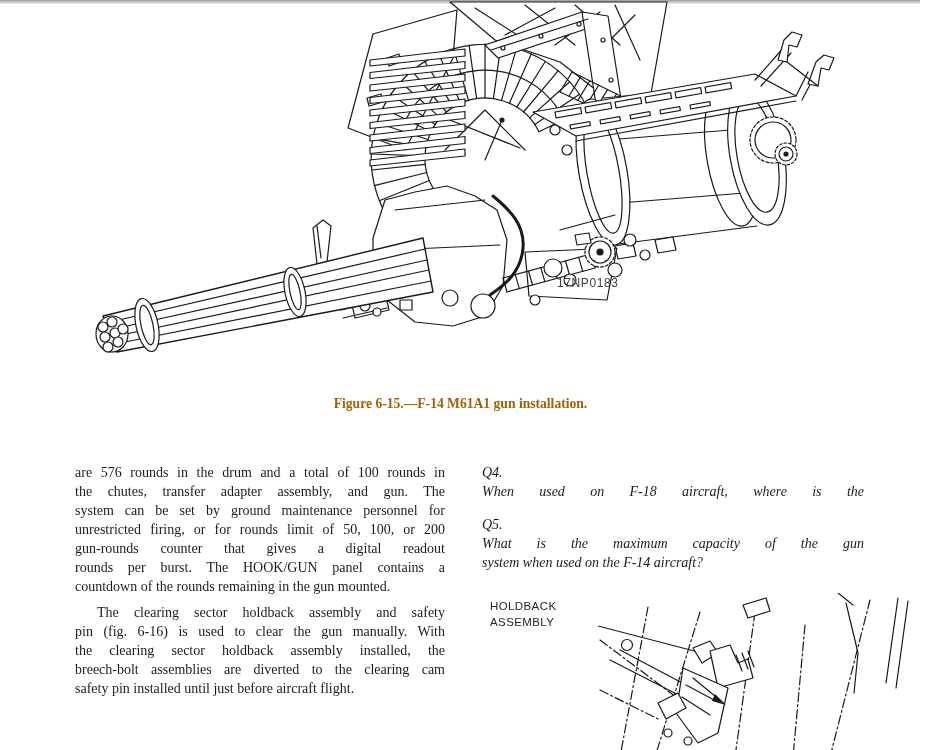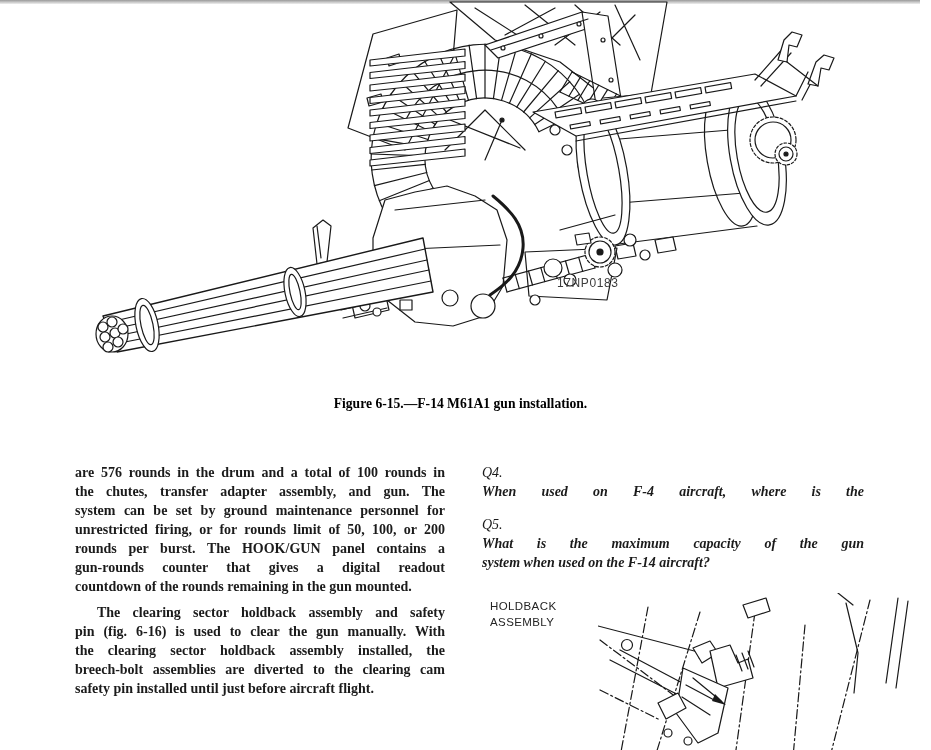--- a/index.html
+++ b/index.html
@@ -6,24 +6,24 @@
   .page{position:relative;width:920px;height:750px;background:#ffffff;overflow:hidden;
         font-family:"Liberation Serif",serif;color:#1b1b1b;}
   .top-strip{position:absolute;left:0;top:0;width:931px;height:4px;
              background:linear-gradient(#9a9a9a,#efefef);}
   .right-bar{position:absolute;left:921px;top:0;width:10px;height:750px;background:#58595b;}
   .fig-main{position:absolute;left:55px;top:0;width:865px;height:360px;}
   .fig-bottom{position:absolute;left:598px;top:593px;width:323px;height:157px;}
   .photo-id{position:absolute;left:557px;top:276px;font-family:"Liberation Sans",sans-serif;
             font-size:12px;letter-spacing:.6px;color:#3d3d3d;}
   .caption{position:absolute;left:0;top:396px;width:921px;text-align:center;
-           font-weight:bold;font-size:13.6px;color:#000000;}
+           font-weight:bold;font-size:13.6px;color:#a16207;}
   .col-left{position:absolute;left:75px;top:463px;width:370px;font-size:14px;}
   .col-right{position:absolute;left:482px;top:463px;width:382px;font-size:14px;font-style:italic;}
-  .jline{height:19px;line-height:19px;overflow:hidden;text-align:justify;text-align-last:justify;font-weight:bold;}
+  .jline{height:19px;line-height:19px;overflow:hidden;text-align:justify;text-align-last:justify;}
   .jline.last{text-align-last:left;}
   .jline.indent{padding-left:22px;}
   .para2{margin-top:7px;}
   .qrow{display:flex;margin-bottom:14px;flex-direction:column;}
   .qlabel{flex:none;width:60px;line-height:19px;}
   .qtext{flex:1;}
   .callout{position:absolute;left:490px;top:599px;font-family:"Liberation Sans",sans-serif;
            font-size:11.5px;line-height:15.5px;letter-spacing:.4px;color:#242424;}
   svg path, svg line, svg circle, svg ellipse, svg polygon, svg rect{vector-effect:none;}
 </style>
@@ -185,38 +185,38 @@
   <div class="photo-id">17NP0183</div>
 
   <div class="caption">Figure 6-15.—F-14 M61A1 gun installation.</div>
 
   <div class="col-left">
     <div class="para">
       <div class="jline">are 576 rounds in the drum and a total of 100 rounds in</div>
       <div class="jline">the chutes, transfer adapter assembly, and gun. The</div>
       <div class="jline">system can be set by ground maintenance personnel for</div>
       <div class="jline">unrestricted firing, or for rounds limit of 50, 100, or 200</div>
+      <div class="jline">gun-rounds counter that gives a digital readout</div>
       <div class="jline">rounds per burst. The HOOK/GUN panel contains a</div>
-      <div class="jline">gun-rounds counter that gives a digital readout</div>
       <div class="jline last">countdown of the rounds remaining in the gun mounted.</div>
     </div>
     <div class="para para2">
       <div class="jline indent">The clearing sector holdback assembly and safety</div>
       <div class="jline">pin (fig. 6-16) is used to clear the gun manually. With</div>
       <div class="jline">the clearing sector holdback assembly installed, the</div>
       <div class="jline">breech-bolt assemblies are diverted to the clearing cam</div>
       <div class="jline last">safety pin installed until just before aircraft flight.</div>
     </div>
   </div>
 
   <div class="col-right">
     <div class="qrow">
       <span class="qlabel">Q4.</span>
       <div class="qtext">
-        <div class="jline">When used on F-4 aircraft, where is the</div>
+        <div class="jline">When used on F-18 aircraft, where is the</div>
       </div>
     </div>
     <div class="qrow">
       <span class="qlabel">Q5.</span>
       <div class="qtext">
         <div class="jline">What is the maximum capacity of the gun</div>
         <div class="jline last">system when used on the F-14 aircraft?</div>
       </div>
     </div>
   </div>

